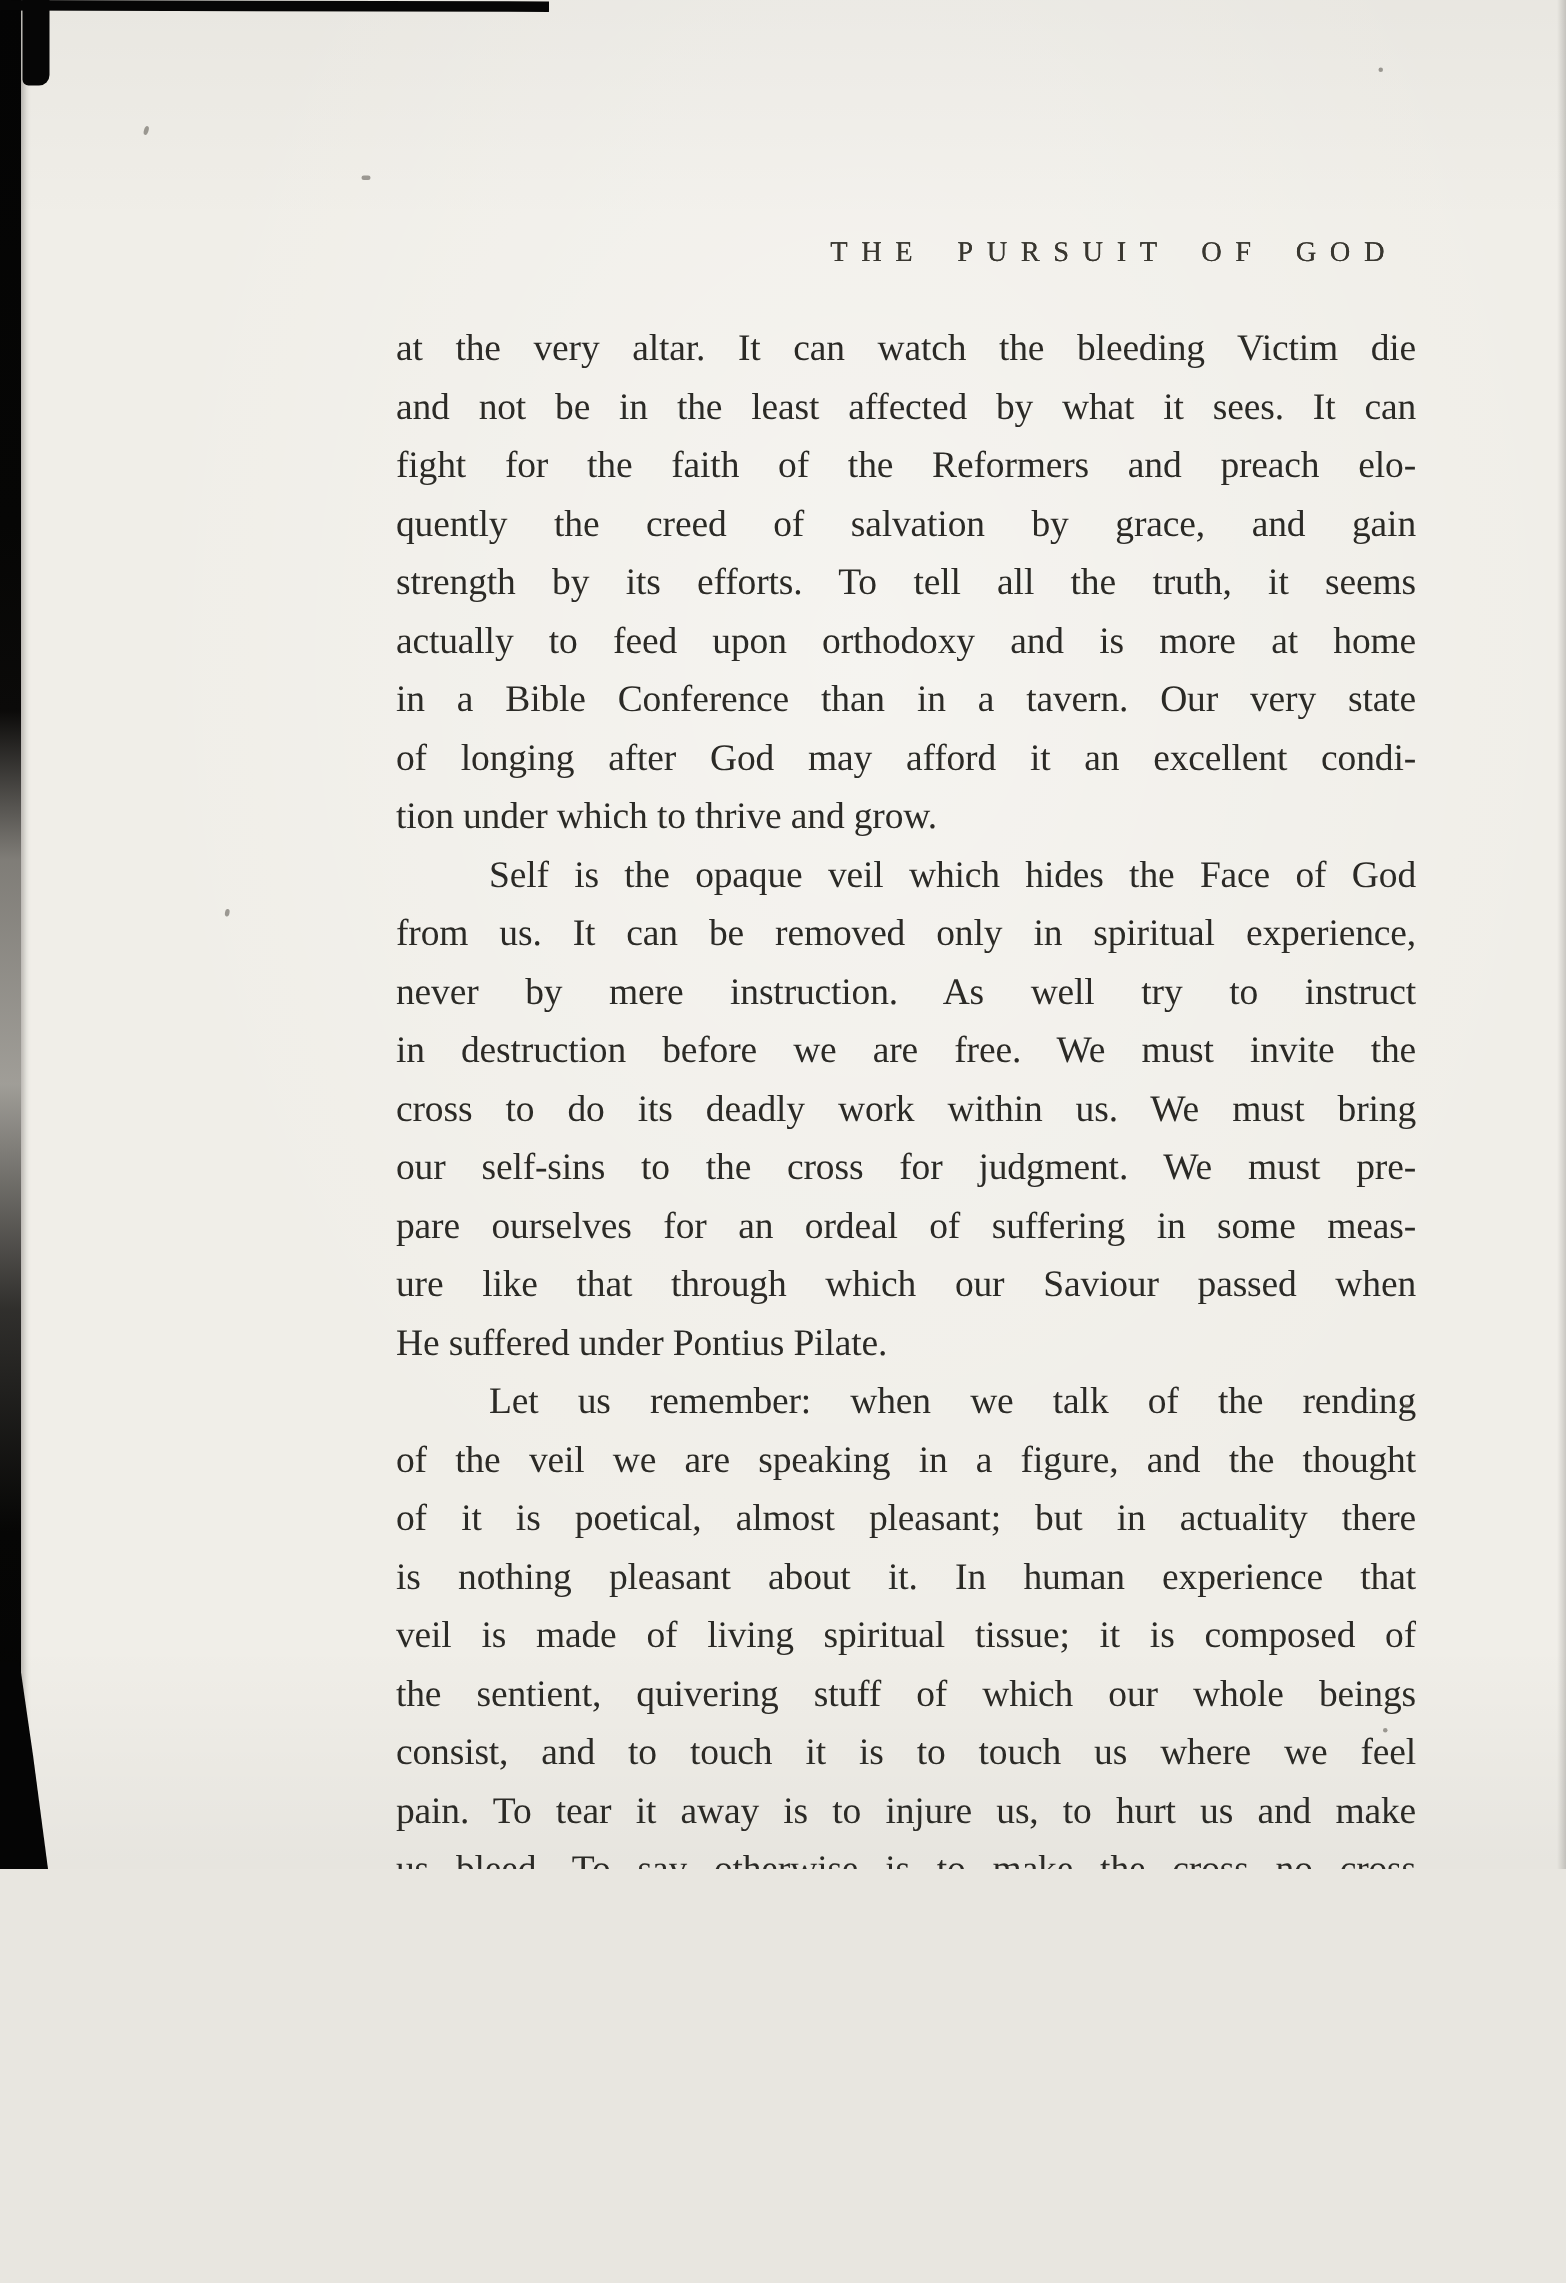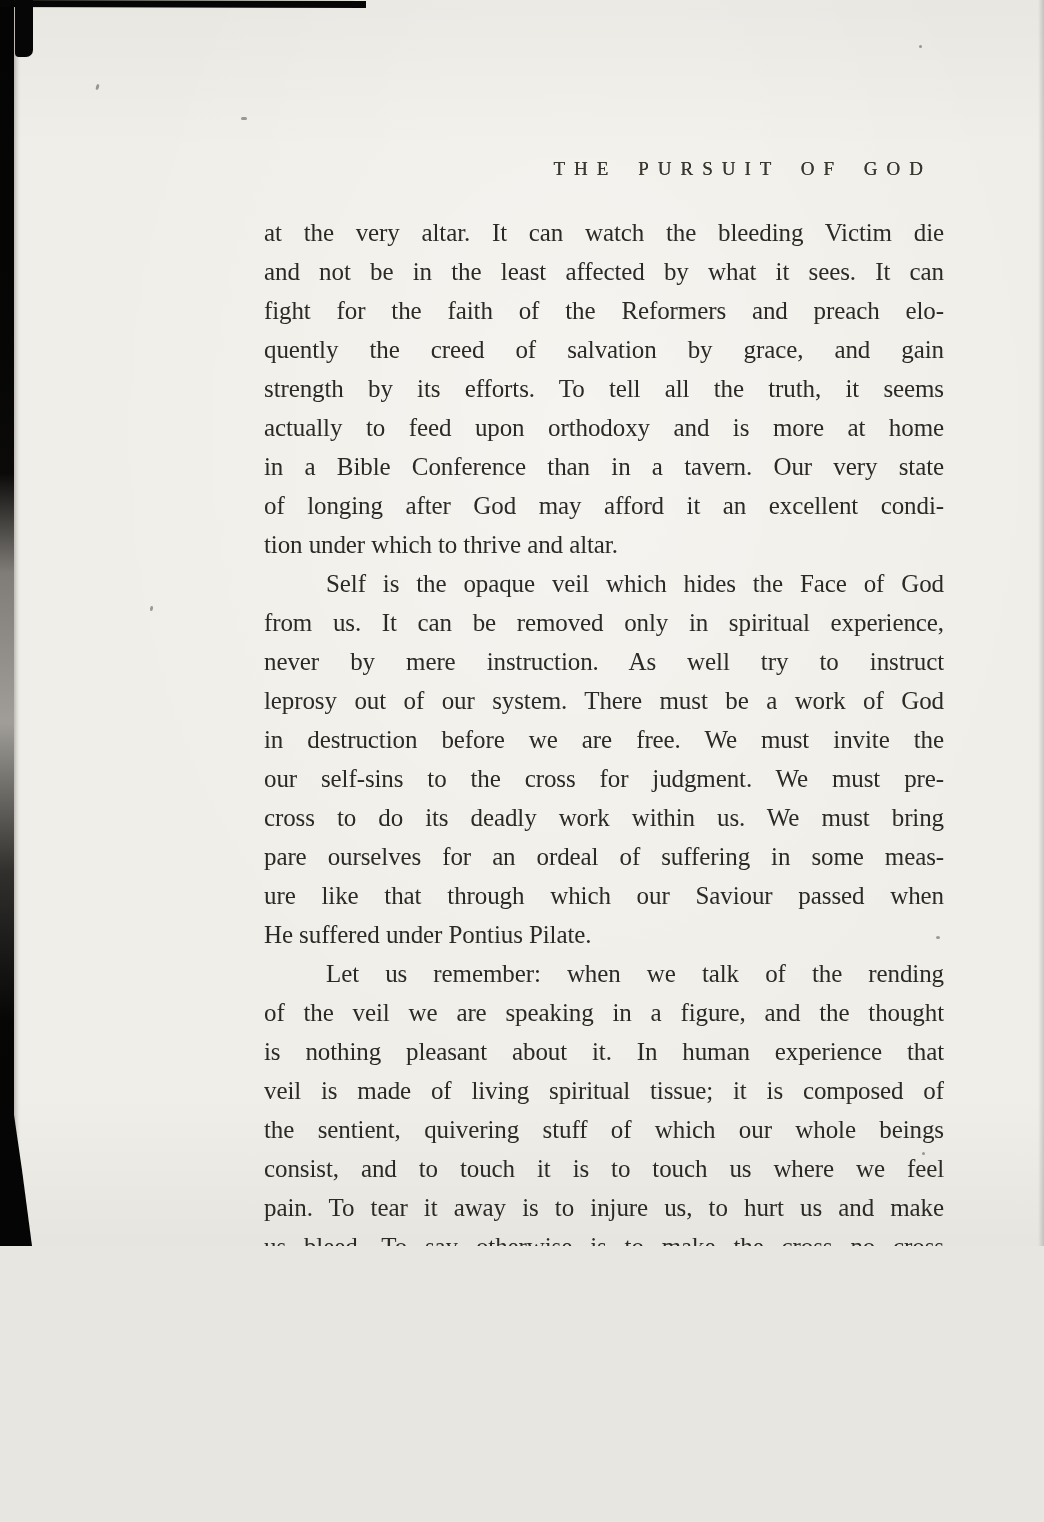--- a/index.html
+++ b/index.html
@@ -104,35 +104,35 @@
 
   <div class="text-block">
     <div class="line">at the very altar. It can watch the bleeding Victim die</div>
     <div class="line">and not be in the least affected by what it sees. It can</div>
     <div class="line">fight for the faith of the Reformers and preach elo-</div>
     <div class="line">quently the creed of salvation by grace, and gain</div>
     <div class="line">strength by its efforts. To tell all the truth, it seems</div>
     <div class="line">actually to feed upon orthodoxy and is more at home</div>
     <div class="line">in a Bible Conference than in a tavern. Our very state</div>
     <div class="line">of longing after God may afford it an excellent condi-</div>
-    <div class="line para-last">tion under which to thrive and altar.</div>
+    <div class="line para-last">tion under which to thrive and grow.</div>
 
     <div class="line indent">Self is the opaque veil which hides the Face of God</div>
     <div class="line">from us. It can be removed only in spiritual experience,</div>
     <div class="line">never by mere instruction. As well try to instruct</div>
-    <div class="line">leprosy out of our system. There must be a work of God</div>
     <div class="line">in destruction before we are free. We must invite the</div>
+    <div class="line">cross to do its deadly work within us. We must bring</div>
     <div class="line">our self-sins to the cross for judgment. We must pre-</div>
-    <div class="line">cross to do its deadly work within us. We must bring</div>
     <div class="line">pare ourselves for an ordeal of suffering in some meas-</div>
     <div class="line">ure like that through which our Saviour passed when</div>
     <div class="line para-last">He suffered under Pontius Pilate.</div>
 
     <div class="line indent">Let us remember: when we talk of the rending</div>
     <div class="line">of the veil we are speaking in a figure, and the thought</div>
+    <div class="line">of it is poetical, almost pleasant; but in actuality there</div>
     <div class="line">is nothing pleasant about it. In human experience that</div>
     <div class="line">veil is made of living spiritual tissue; it is composed of</div>
     <div class="line">the sentient, quivering stuff of which our whole beings</div>
     <div class="line">consist, and to touch it is to touch us where we feel</div>
     <div class="line">pain. To tear it away is to injure us, to hurt us and make</div>
     <div class="line">us bleed. To say otherwise is to make the cross no cross</div>
   </div>
 
   <div class="page-number">46</div>
 

